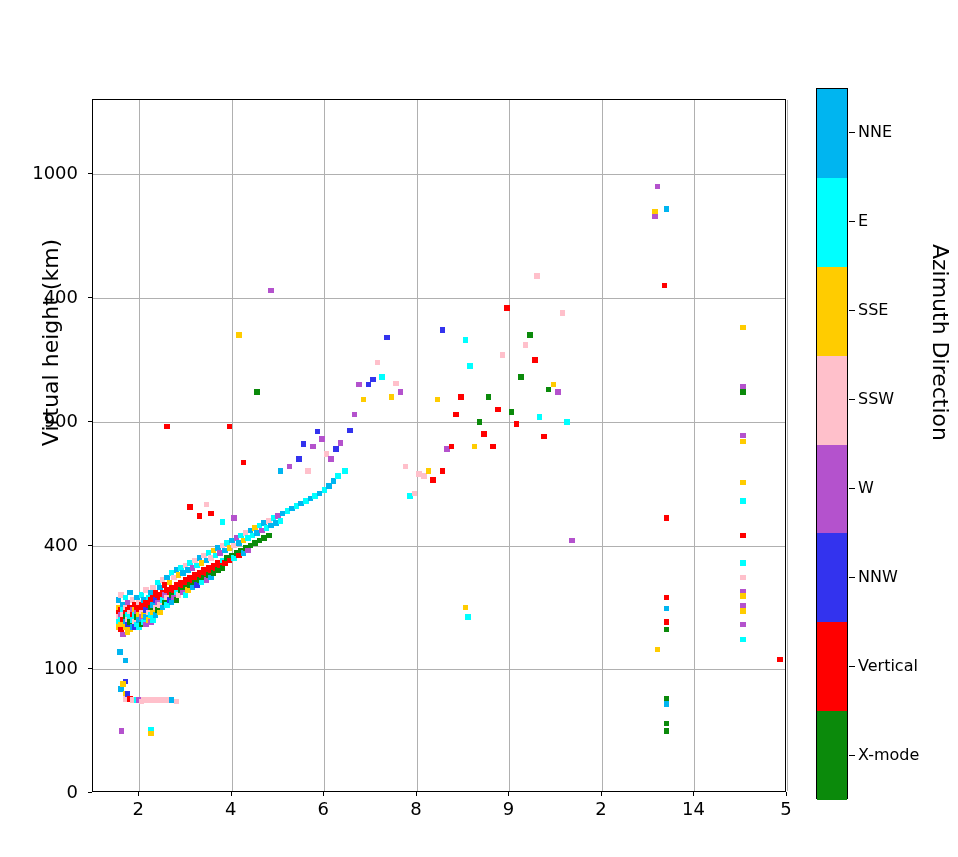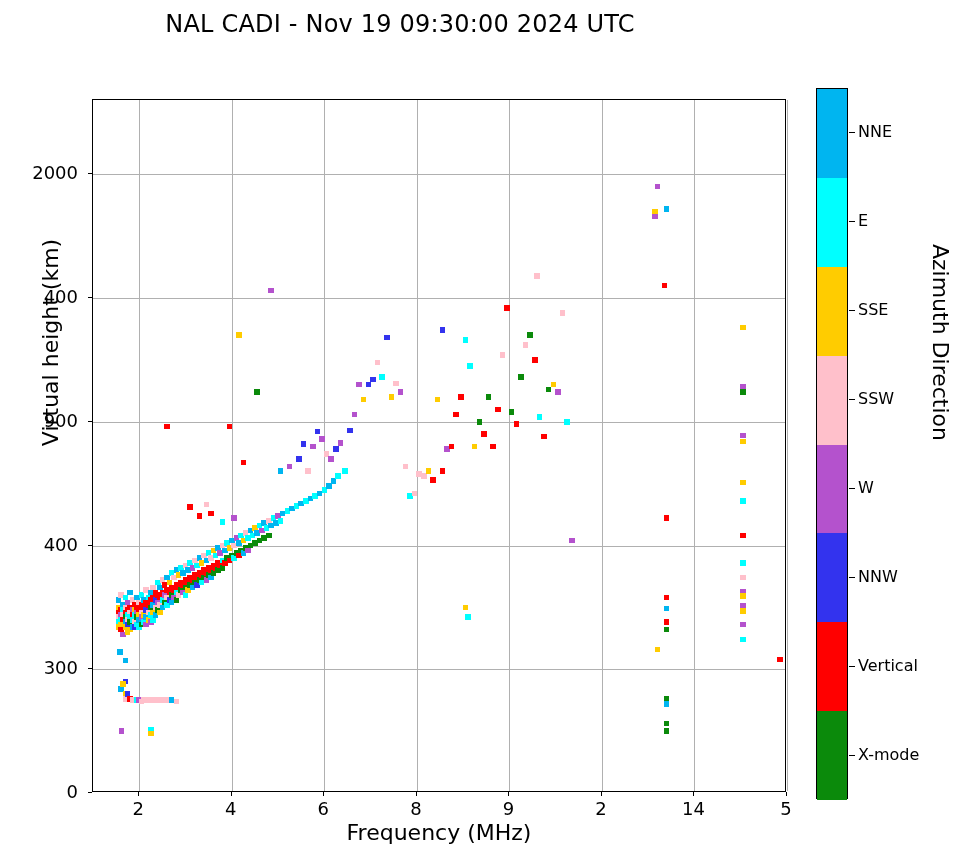--- a/index.html
+++ b/index.html
@@ -49,21 +49,20 @@
   #cbar-title{
     position:absolute;left:790px;top:330px;width:300px;text-align:center;
     font-size:22px;color:#000;transform:rotate(90deg);transform-origin:center center;
   }
 </style>
 </head>
 <body>
 
 <div id="root">
 
-  <div id="title">NAL CADI - Nov 19 09:30:00 2024 UTC</div>
 
   <div id="plot-frame">
     <div id="grid-layer">
         <div class="gridline-v" style="left: 46.2667px;"></div>
         <div class="gridline-v" style="left: 138.8px;"></div>
         <div class="gridline-v" style="left: 231.333px;"></div>
         <div class="gridline-v" style="left: 323.867px;"></div>
         <div class="gridline-v" style="left: 416.4px;"></div>
         <div class="gridline-v" style="left: 508.933px;"></div>
         <div class="gridline-v" style="left: 601.467px;"></div>
@@ -460,32 +459,31 @@
       <div class="xticklabel" style="left: 478.4px;">9</div>
       <div class="xtick" style="left: 600.933px;"></div>
       <div class="xticklabel" style="left: 570.933px;">2</div>
       <div class="xtick" style="left: 693.467px;"></div>
       <div class="xticklabel" style="left: 663.467px;">14</div>
       <div class="xtick" style="left: 786px;"></div>
       <div class="xticklabel" style="left: 756px;">5</div>
       <div class="ytick" style="top: 792px;"></div>
       <div class="yticklabel" style="left: 8px; top: 781px;">0</div>
       <div class="ytick" style="top: 668.25px;"></div>
-      <div class="yticklabel" style="left: 8px; top: 657.25px;">300</div>
+      <div class="yticklabel" style="left: 8px; top: 657.25px;">100</div>
       <div class="ytick" style="top: 544.5px;"></div>
       <div class="yticklabel" style="left: 8px; top: 533.5px;">400</div>
       <div class="ytick" style="top: 420.75px;"></div>
       <div class="yticklabel" style="left: 8px; top: 409.75px;">900</div>
       <div class="ytick" style="top: 297px;"></div>
       <div class="yticklabel" style="left: 8px; top: 286px;">400</div>
       <div class="ytick" style="top: 173.25px;"></div>
-      <div class="yticklabel" style="left: 8px; top: 162.25px;">2000</div>
+      <div class="yticklabel" style="left: 8px; top: 162.25px;">1000</div>
     </div>
 
-  <div id="xlabel">Frequency (MHz)</div>
   <div id="ylabel">Virtual height (km)</div>
 
   <div id="cbar">
       <div class="cseg" style="top: 0px; height: 88.875px; background: rgb(0, 181, 240);"></div>
       <div class="cseg" style="top: 88.875px; height: 88.875px; background: rgb(0, 255, 255);"></div>
       <div class="cseg" style="top: 177.75px; height: 88.875px; background: rgb(255, 204, 0);"></div>
       <div class="cseg" style="top: 266.625px; height: 88.875px; background: rgb(255, 192, 203);"></div>
       <div class="cseg" style="top: 355.5px; height: 88.875px; background: rgb(180, 82, 205);"></div>
       <div class="cseg" style="top: 444.375px; height: 88.875px; background: rgb(51, 51, 238);"></div>
       <div class="cseg" style="top: 533.25px; height: 88.875px; background: rgb(255, 0, 0);"></div>

